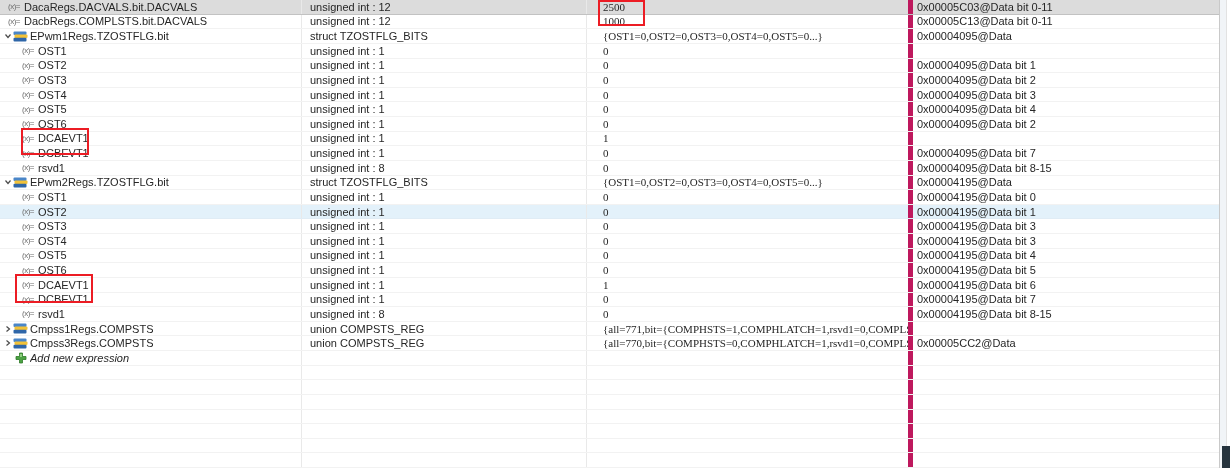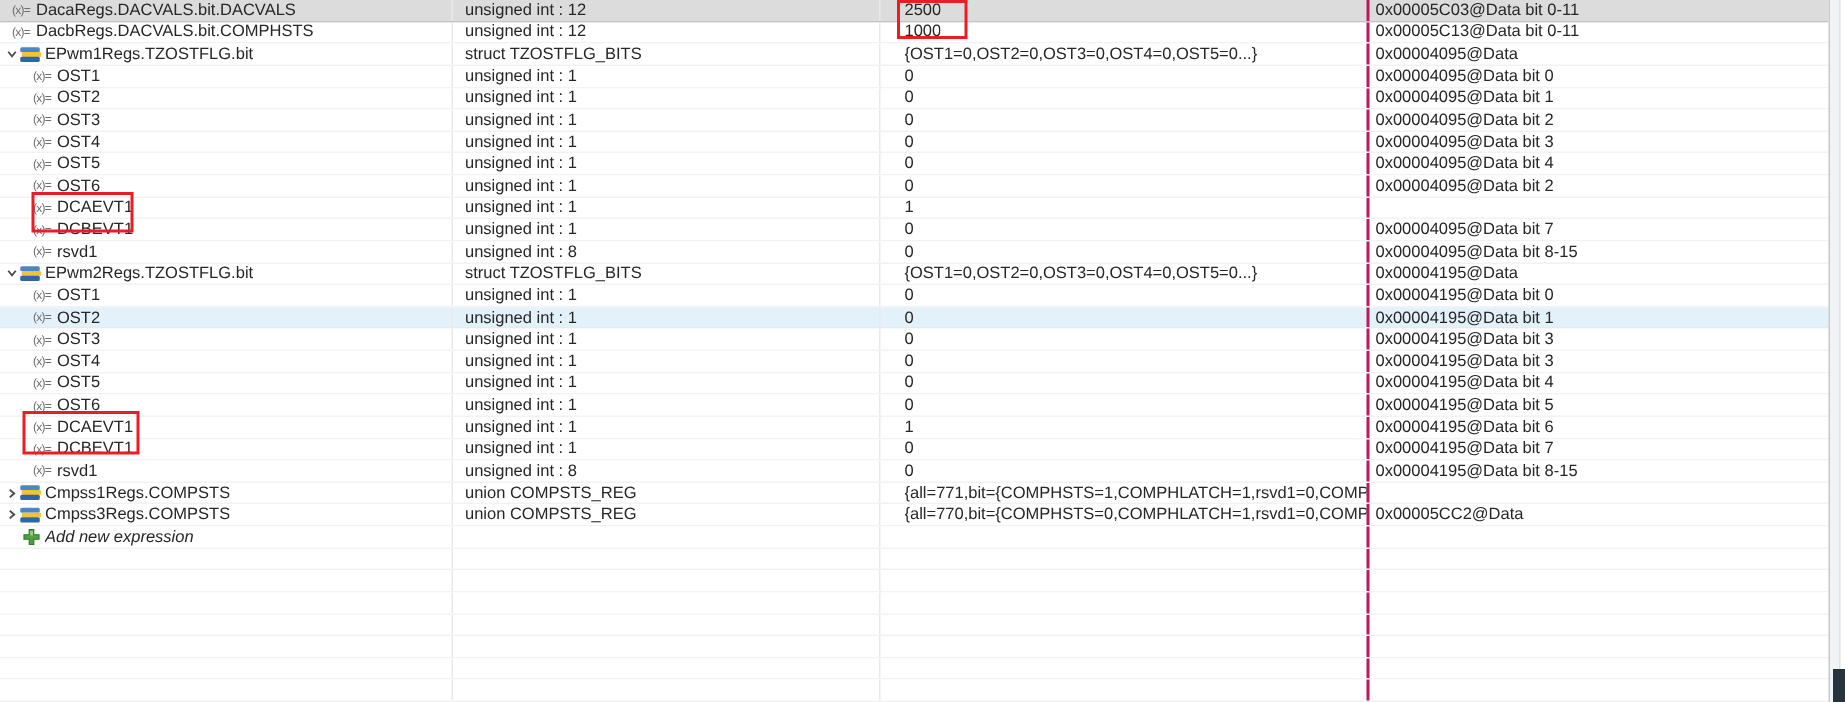--- a/index.html
+++ b/index.html
@@ -9,21 +9,21 @@
     font-family:"Liberation Sans", sans-serif; font-size:11px; color:#262626;
     overflow:hidden;
   }
   .table-body { position:absolute; left:0; top:0; width:1219px; height:468px; }
   .row { display:flex; height:14.625px; align-items:center; border-bottom:1px solid #f2f2f2; background:#fff; }
   .row.selected { background:#dcdcdc; border-bottom:1px solid #c2c2c2; }
   .row.hover { background:#e3f1fa; border-bottom:1px solid #e0ecf5; }
   .cell { height:100%; display:flex; align-items:center; overflow:hidden; white-space:nowrap; flex:none; }
   .cell.name  { width:302px; border-right:1px solid #e9e9e9; }
   .cell.type  { width:285px; border-right:1px solid #e9e9e9; padding-left:8px;text-align:right; }
-  .cell.value { width:326px; border-right:2px solid #be185d; padding-left:16px; }
+  .cell.value { width:326px; border-right:5px solid #be185d; padding-left:16px;font-family:Liberation Serif, serif; }
   .cell.addr  { width:306px; padding-left:4px; }
   .var-icon {
     font-size:8px; color:#6d6d6d; letter-spacing:-0.5px; flex:none;
     width:16px; text-align:left; font-family:"Liberation Sans",sans-serif;
   }
   .chev { width:10px; height:10px; flex:none; display:flex; align-items:center; justify-content:center; }
   .struct-ic { width:15px; height:11px; flex:none; margin-right:2px; }
   .plus-ic { width:12px; height:12px; flex:none; margin-right:3px; }
   .lbl { overflow:hidden; white-space:nowrap; }
   .add-lbl { font-style:italic; }
@@ -54,21 +54,21 @@
         <div class="cell value">
           <span class="lbl">2500</span>
         </div>
         <div class="cell addr">
           <span class="lbl">0x00005C03@Data bit 0-11</span>
         </div>
       </div>
       <div class="row">
         <div class="cell name ind-top">
           <span class="var-icon">(x)=</span>
-          <span class="lbl">DacbRegs.DACVALS.bit.COMPHSTS</span>
+          <span class="lbl">DacbRegs.COMPLSTS.bit.DACVALS</span>
         </div>
         <div class="cell type">
           <span class="lbl">unsigned int : 12</span>
         </div>
         <div class="cell value">
           <span class="lbl">1000</span>
         </div>
         <div class="cell addr">
           <span class="lbl">0x00005C13@Data bit 0-11</span>
         </div>
@@ -101,23 +101,20 @@
         <div class="cell name ind-child">
           <span class="var-icon">(x)=</span>
           <span class="lbl">OST1</span>
         </div>
         <div class="cell type">
           <span class="lbl">unsigned int : 1</span>
         </div>
         <div class="cell value">
           <span class="lbl">0</span>
         </div>
-        <div class="cell addr">
-          <span class="lbl">0x00004095@Data bit 0</span>
-        </div>
       </div>
       <div class="row">
         <div class="cell name ind-child">
           <span class="var-icon">(x)=</span>
           <span class="lbl">OST2</span>
         </div>
         <div class="cell type">
           <span class="lbl">unsigned int : 1</span>
         </div>
         <div class="cell value">

